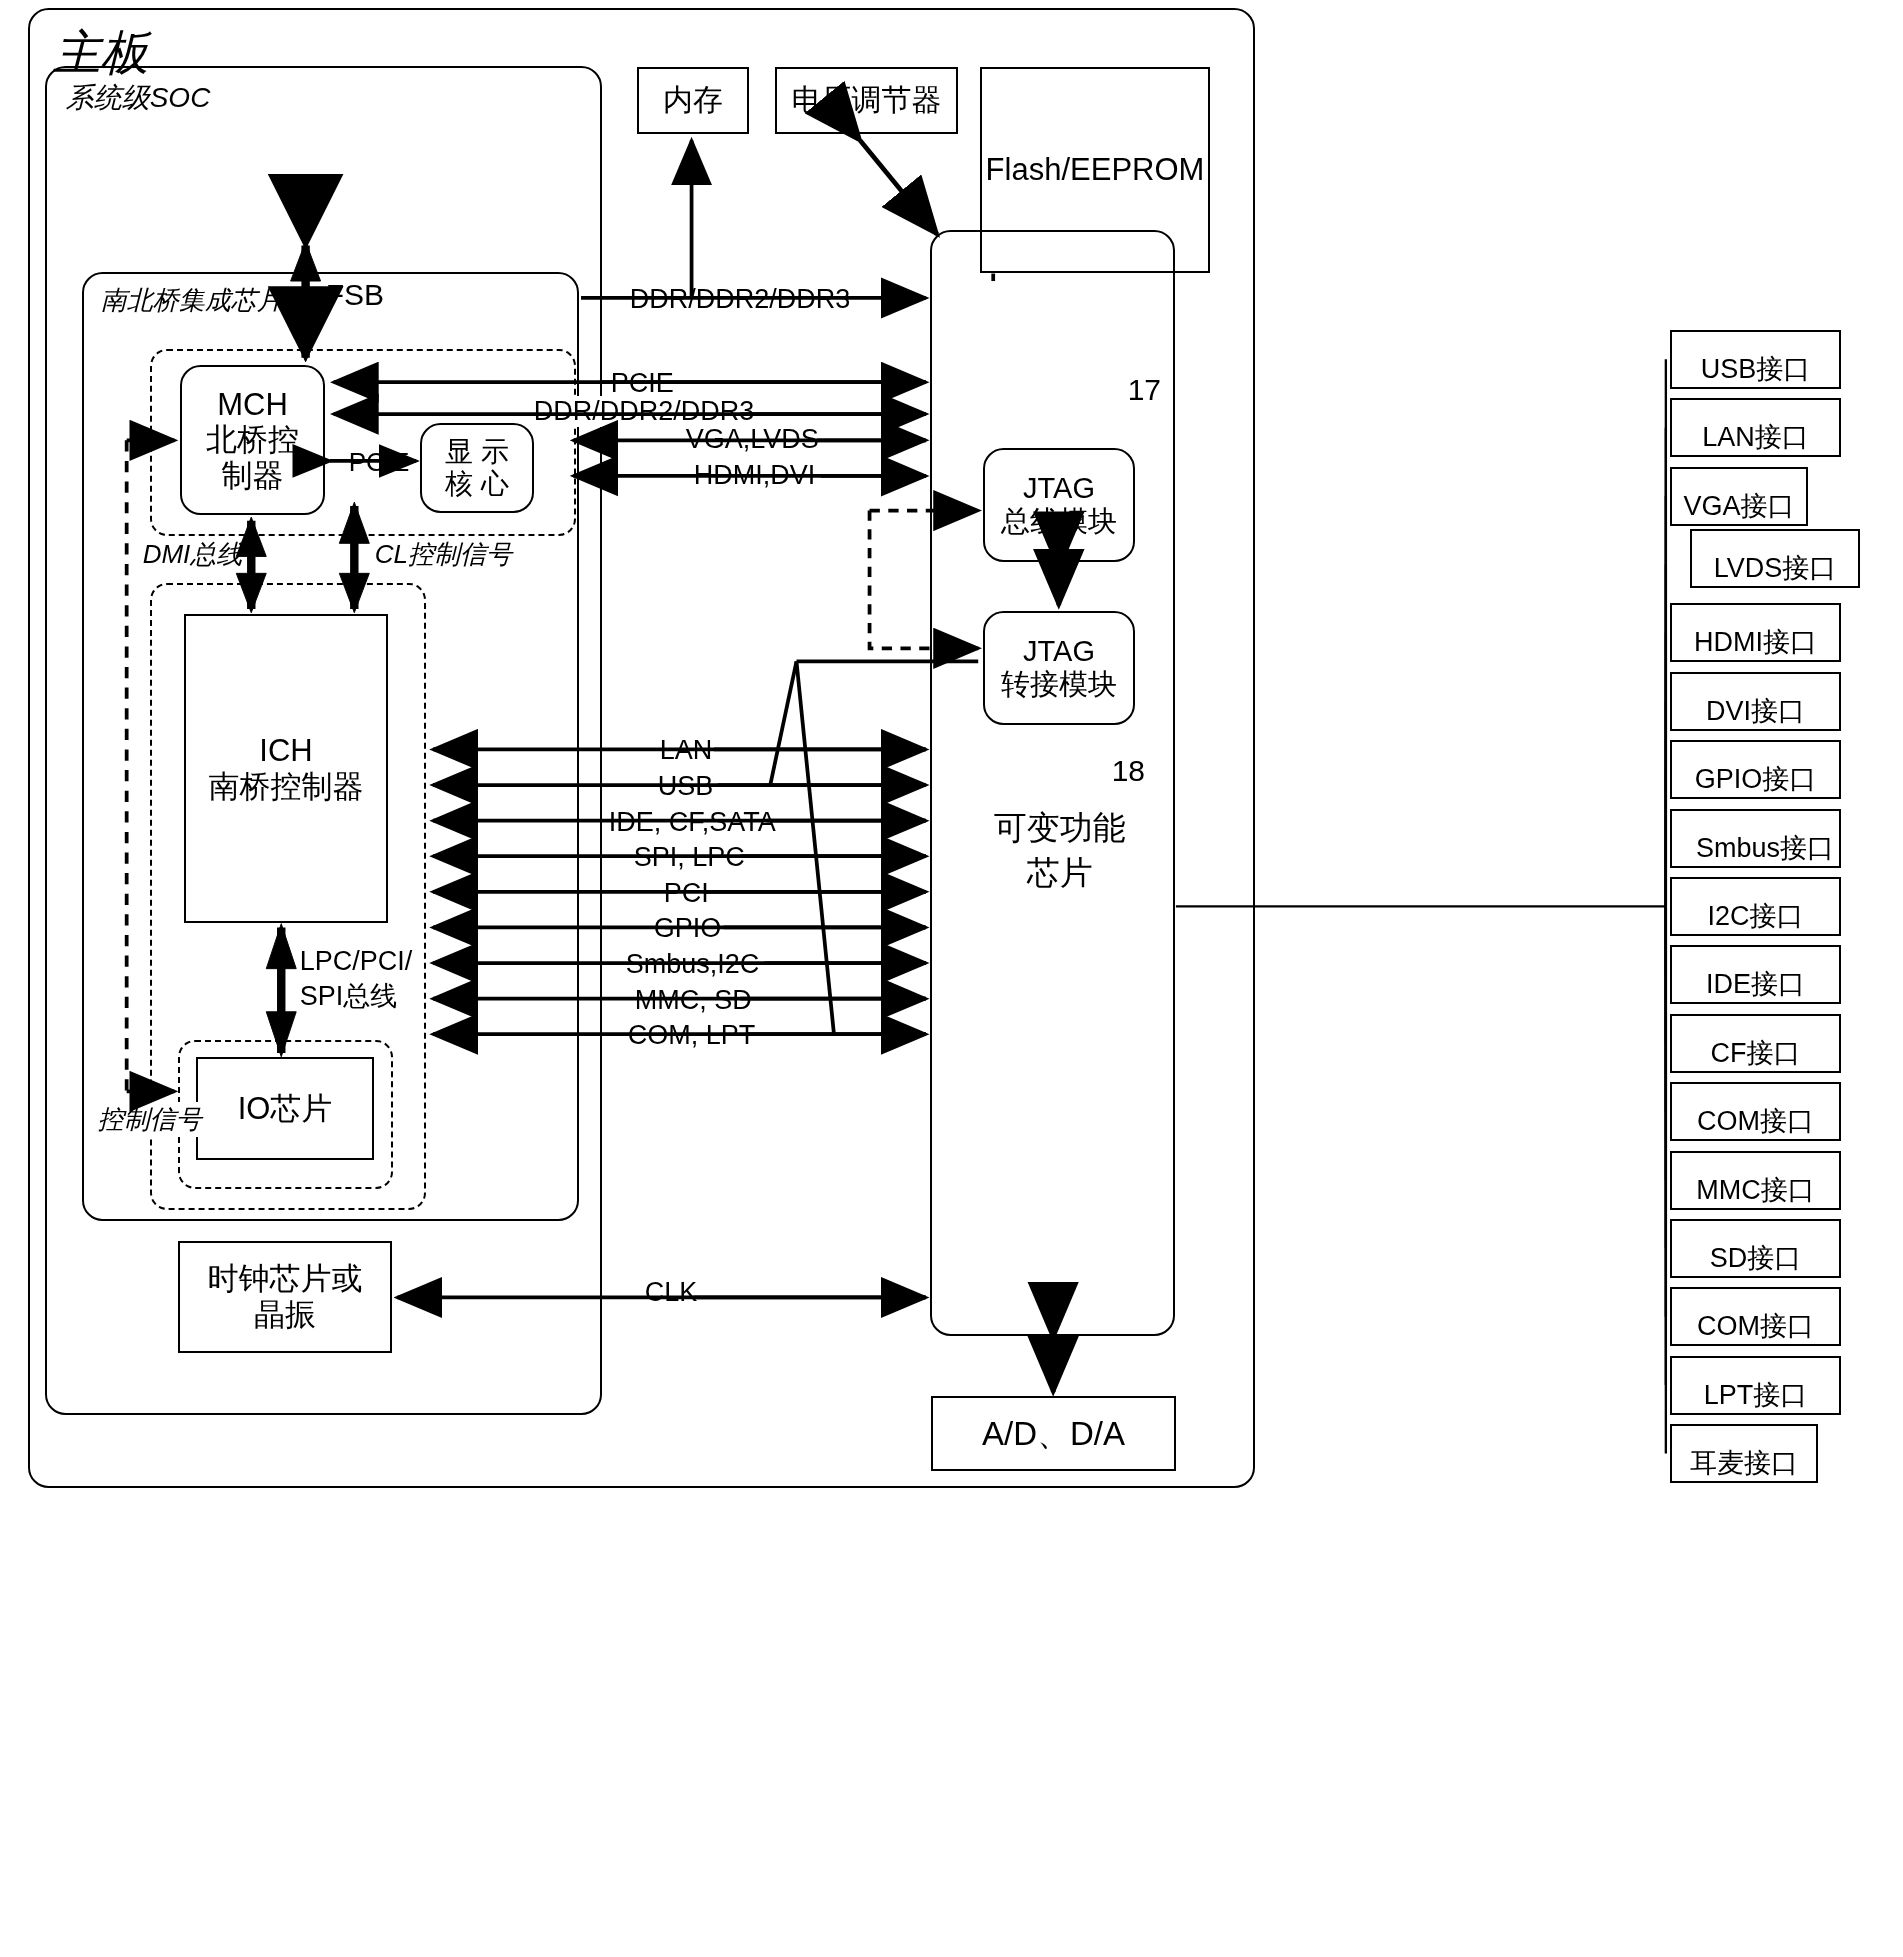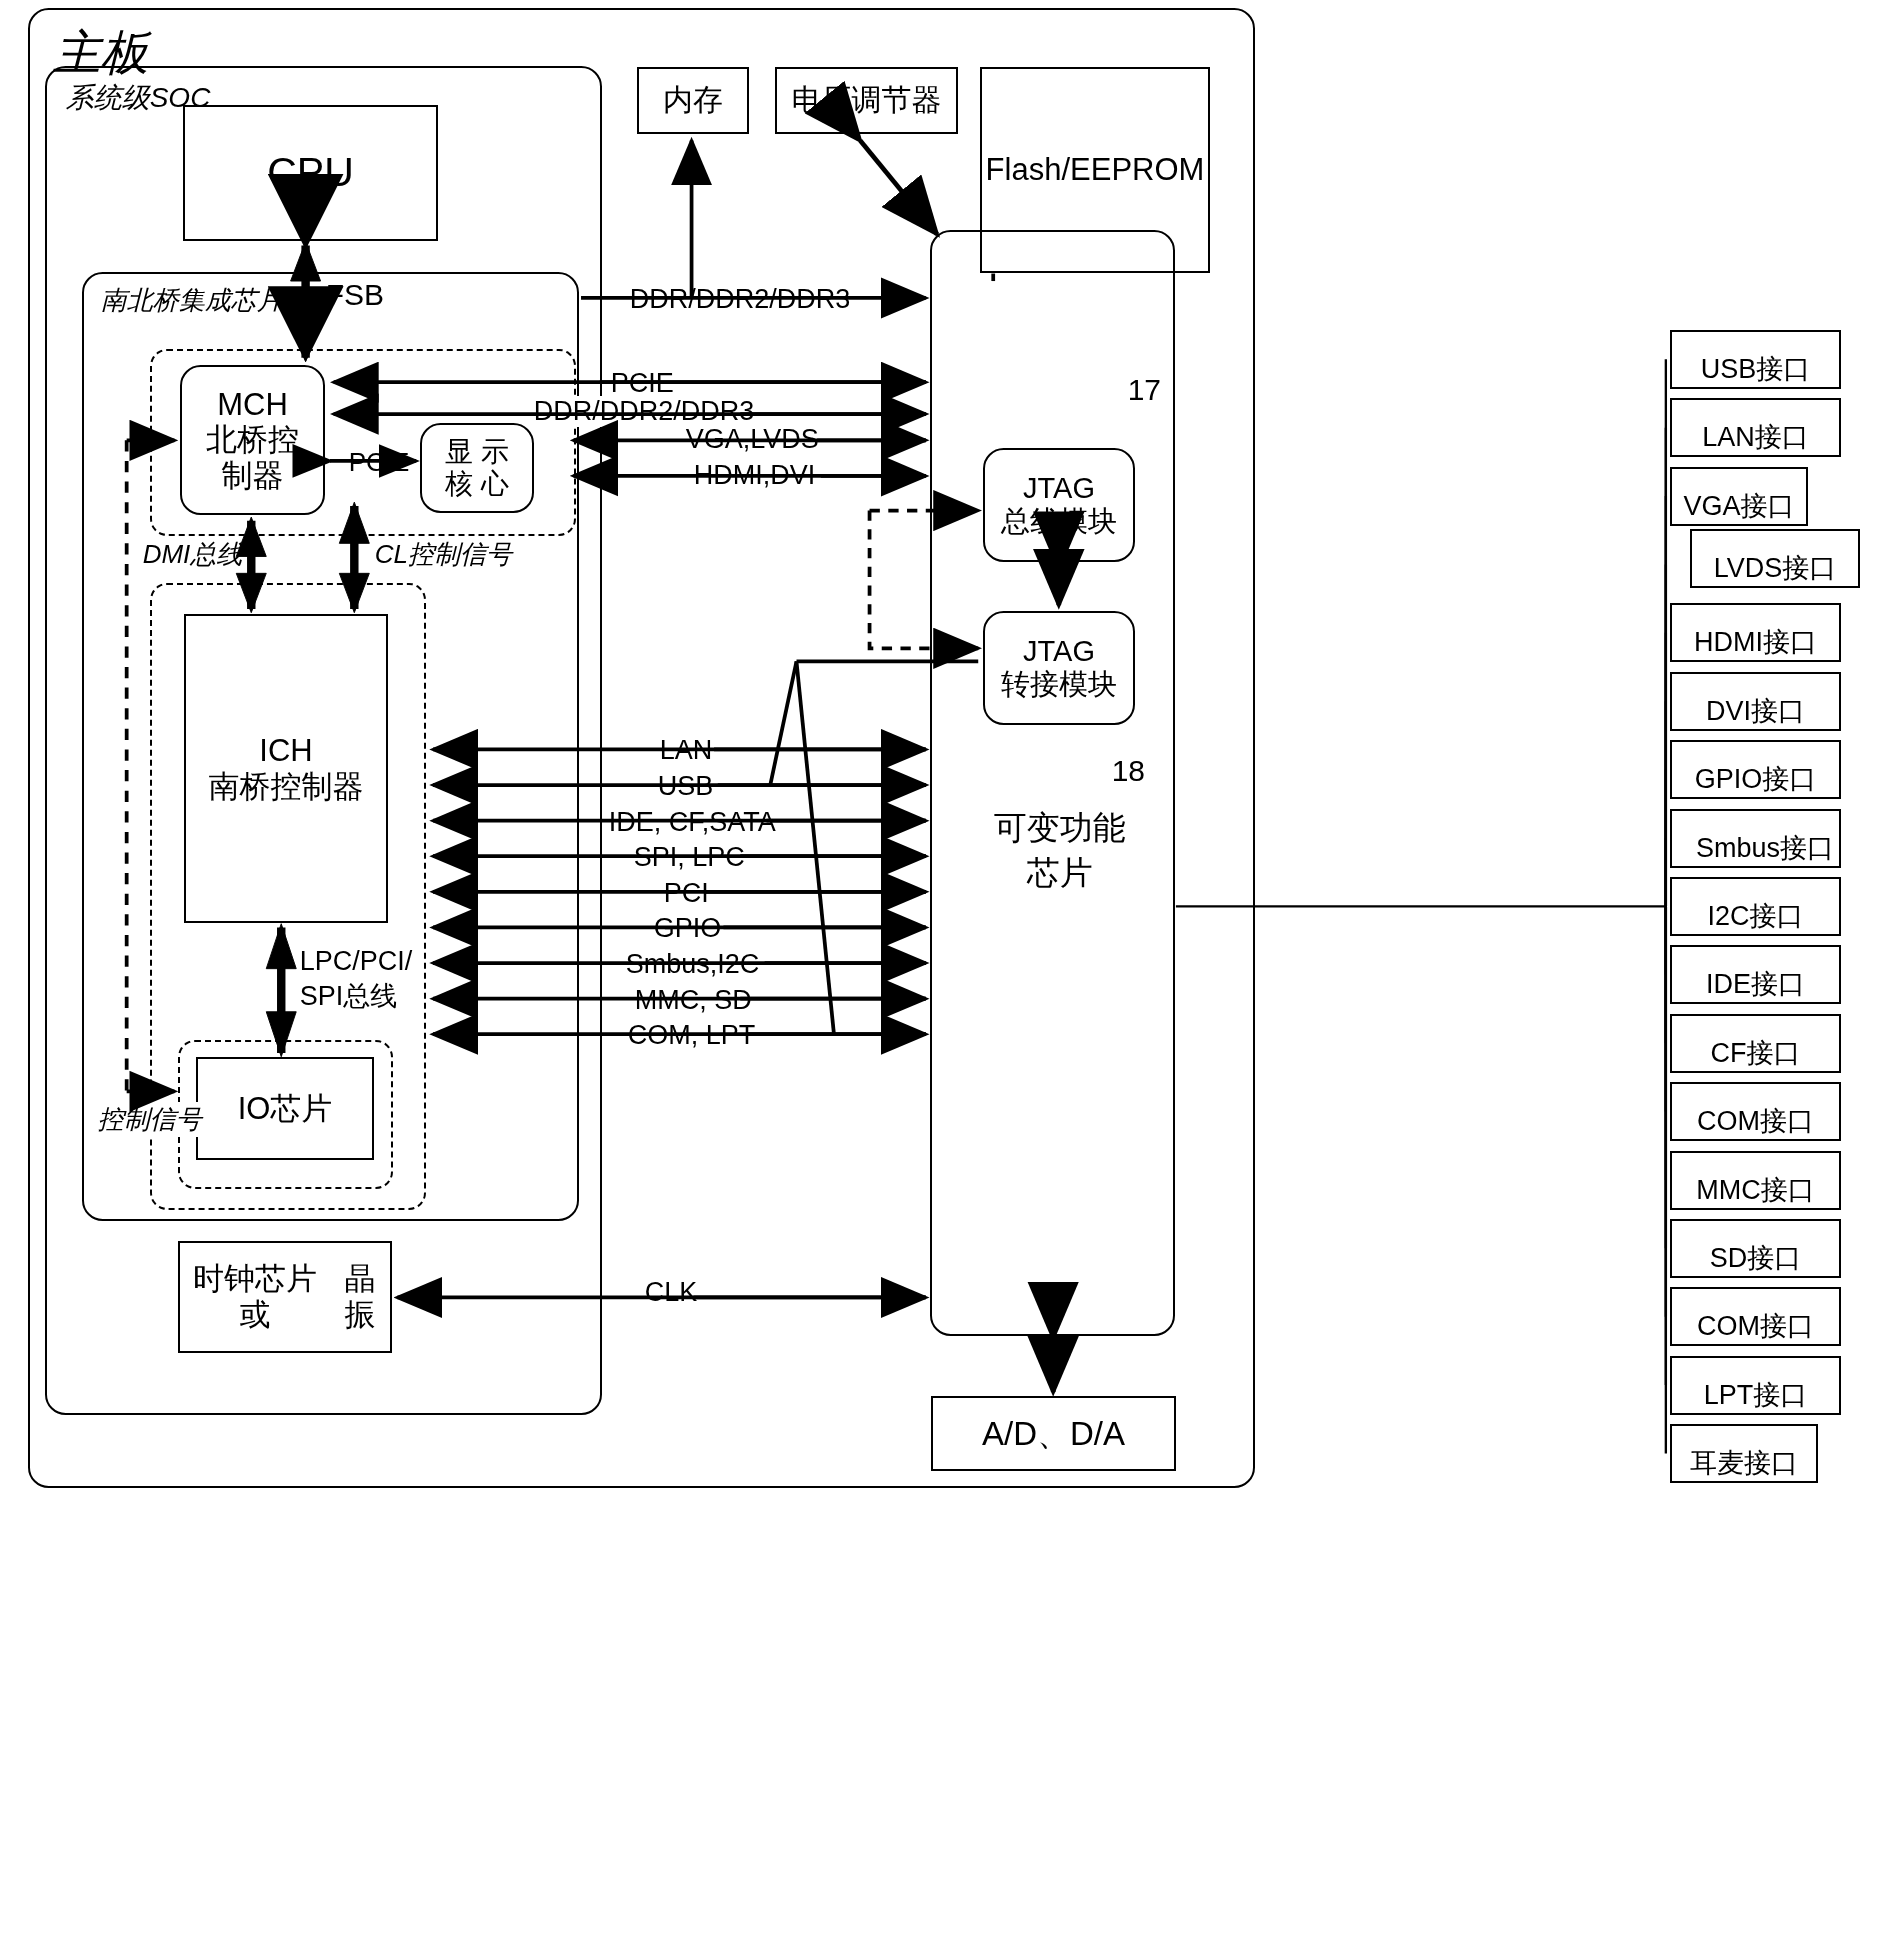--- a/index.html
+++ b/index.html
@@ -22,23 +22,20 @@
 <body>
 
 <div id="root">
 
   <div class="box rbox nofill" style="left:28px;top:7.5px;width:1227px;height:1480px;"></div>
   <div class="lbl ital nobg" style="left:49px;top:20.6px;font-size:48px;">主板</div>
 
   <div class="box rbox nofill" style="left:45px;top:66px;width:557px;height:1349px;"></div>
   <div class="lbl ital nobg" style="left:62px;top:79px;font-size:28px;">系统级SOC</div>
 
-  <div class="box" style="left:183px;top:105px;width:255px;height:136px;font-size:41px;">
-    <span>CPU</span>
-  </div>
 
   <div class="box rbox nofill" style="left:82px;top:272px;width:497px;height:949px;"></div>
   <div class="lbl ital nobg" style="left:97px;top:283px;font-size:26px;">南北桥集成芯片</div>
 
   <div class="dashed" style="position:absolute;left:150px;top:349px;width:422px;height:183px;"></div>
 
   <div class="dashed" style="position:absolute;left:150px;top:583px;width:272px;height:623px;"></div>
 
   <div class="dashed" style="position:absolute;left:178px;top:1040px;width:211px;height:145px;"></div>
 
@@ -55,21 +52,21 @@
 
   <div class="box" style="left:184px;top:614px;width:204px;height:309px;font-size:31px;flex-direction:column;">
     <span>ICH</span>
     <span>南桥控制器</span>
   </div>
 
   <div class="box" style="left:196px;top:1057px;width:178px;height:103px;font-size:31px;">
     <span>IO芯片</span>
   </div>
 
-  <div class="box" style="left:178px;top:1241px;width:214px;height:112px;font-size:31px;flex-direction:row;">
+  <div class="box" style="left:178px;top:1241px;width:214px;height:112px;font-size:31px;flex-direction:column;">
     <span>时钟芯片或</span>
     <span>晶振</span>
   </div>
 
   <div class="box" style="left:637px;top:67px;width:112px;height:67px;font-size:30px;">
     <span>内存</span>
   </div>
 
   <div class="box" style="left:775px;top:67px;width:183px;height:67px;font-size:30px;">
     <span>电压调节器</span>

